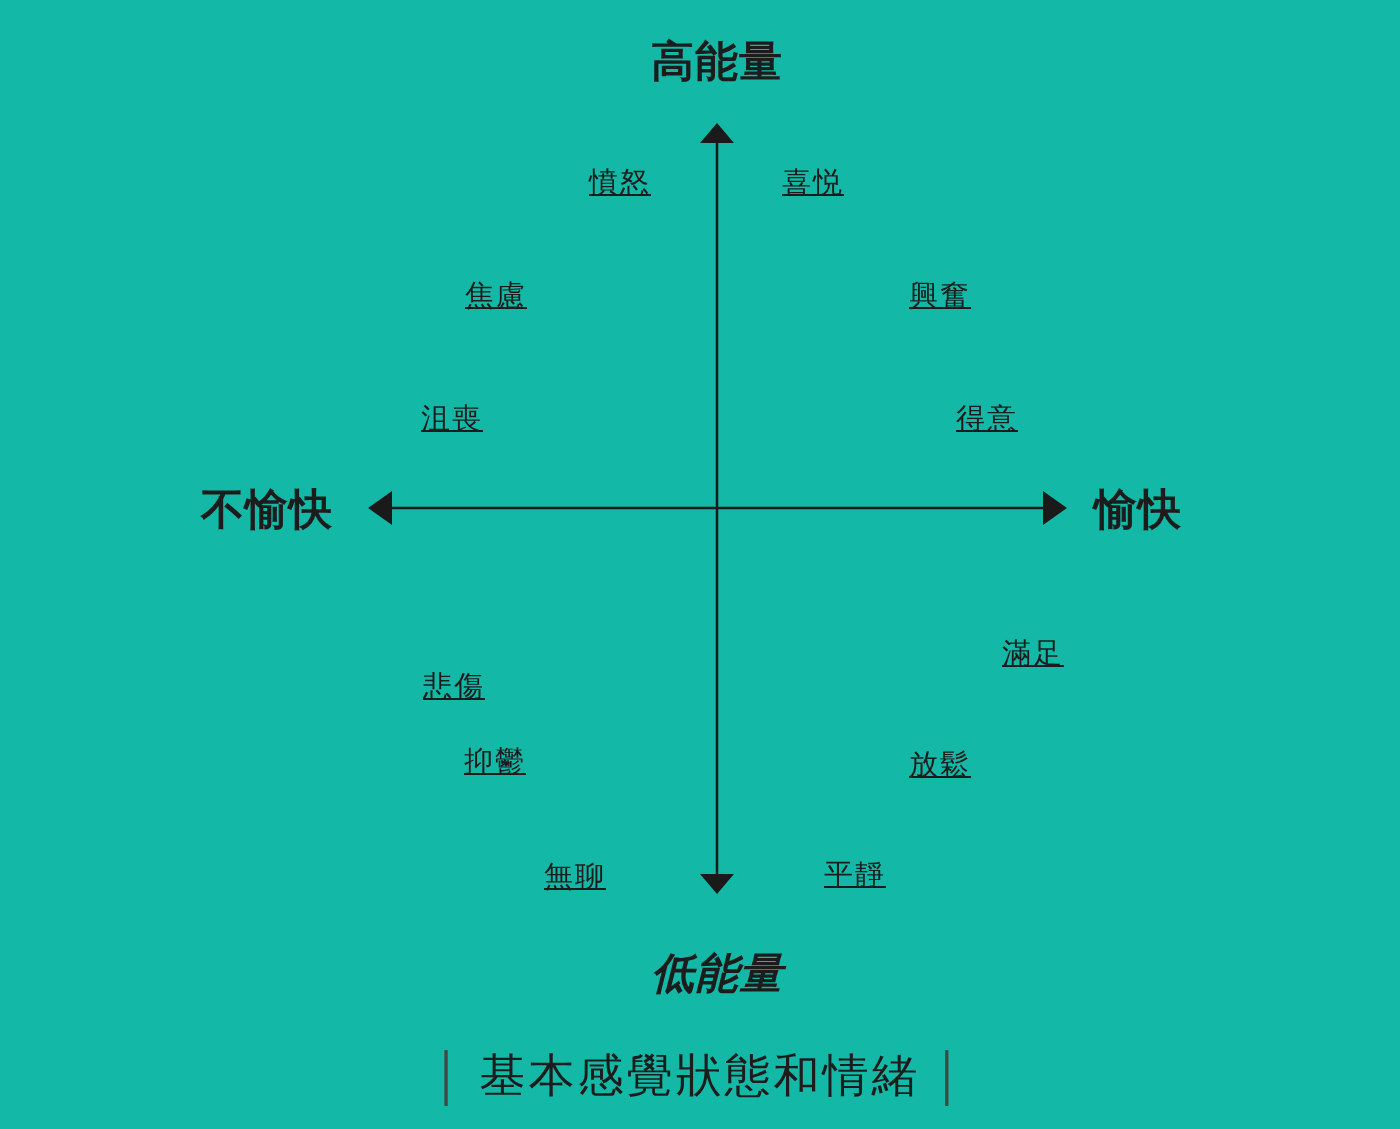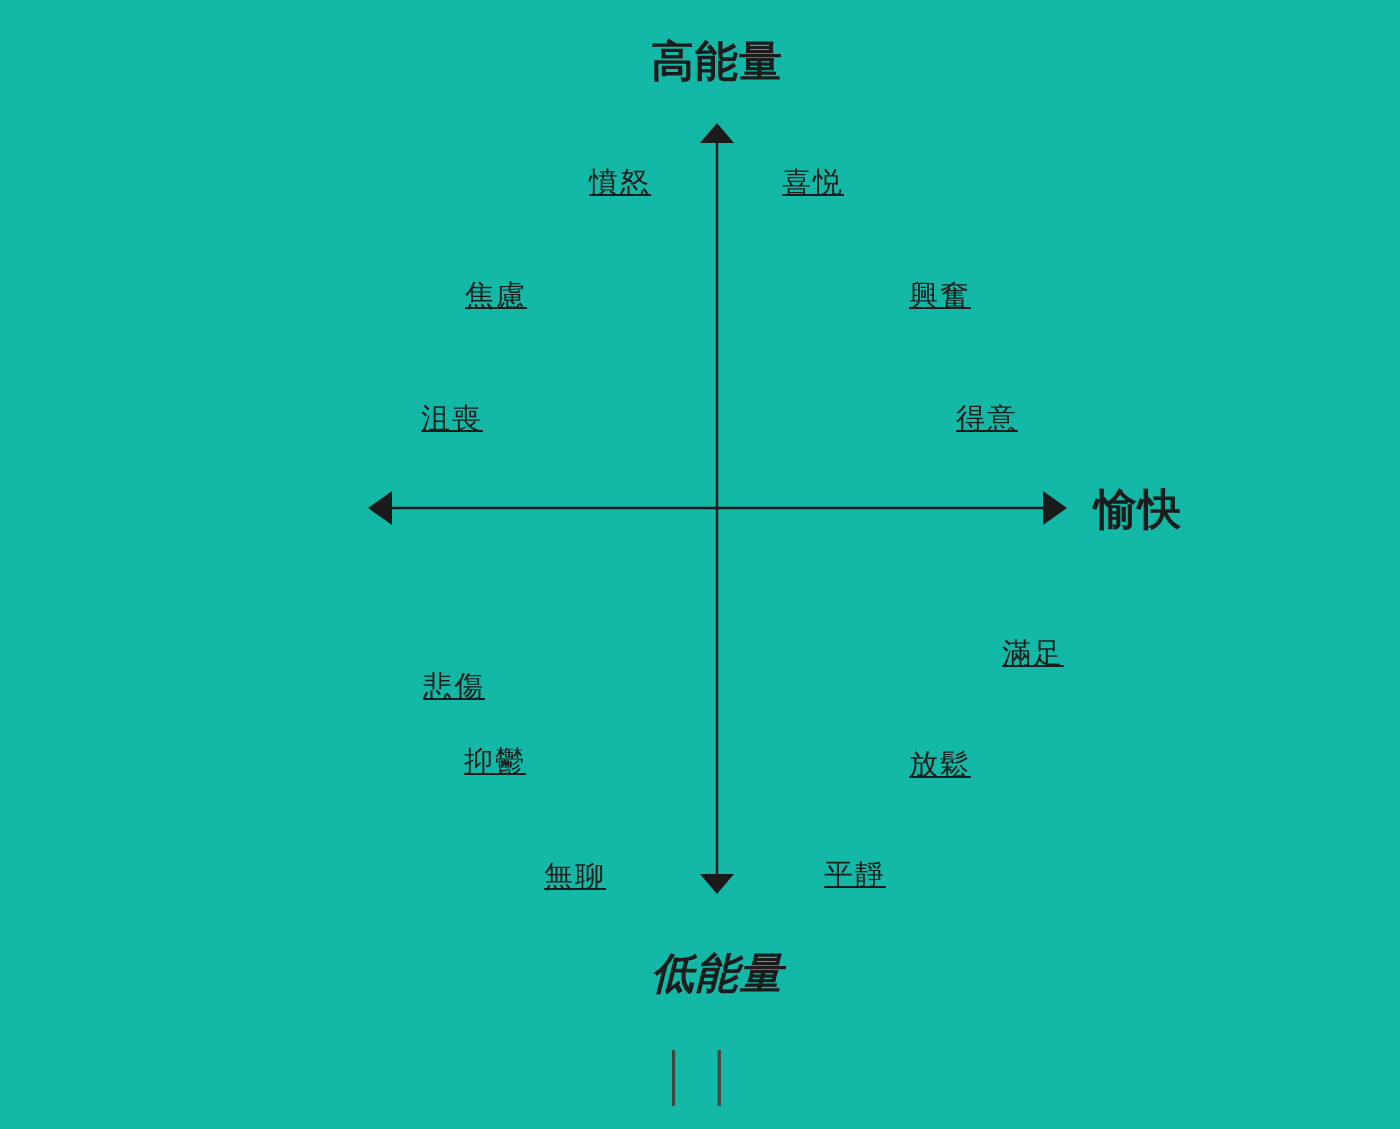--- a/index.html
+++ b/index.html
@@ -96,36 +96,38 @@
 
     <polygon points="717,894 700,874 734,874" fill="#1a1a1a"></polygon>
 
     <polygon points="368,508 392,491 392,525" fill="#1a1a1a"></polygon>
 
     <polygon points="1067,508 1043,491 1043,525" fill="#1a1a1a"></polygon>
   </svg>
 
   <div class="label axis-label pos-top-label">高能量</div>
   <div class="label axis-label pos-bottom-label">低能量</div>
+  <div class="label axis-label pos-left-label">不愉快</div>
   <div class="label axis-label pos-right-label">愉快</div>
 
   <div class="label emotion pos-anger">憤怒</div>
   <div class="label emotion pos-anxiety">焦慮</div>
   <div class="label emotion pos-frustration">沮喪</div>
 
   <div class="label emotion pos-joy">喜悦</div>
   <div class="label emotion pos-excitement">興奮</div>
   <div class="label emotion pos-pride">得意</div>
 
   <div class="label emotion pos-sadness">悲傷</div>
   <div class="label emotion pos-depression">抑鬱</div>
   <div class="label emotion pos-boredom">無聊</div>
 
   <div class="label emotion pos-contentment">滿足</div>
   <div class="label emotion pos-relaxation">放鬆</div>
   <div class="label emotion pos-calm">平靜</div>
 
   <div class="caption">
     <span class="bar">│</span>
+    <span>基本感覺狀態和情緒</span>
     <span class="bar">│</span>
   </div>
 
 </div>
 
 </body></html>

